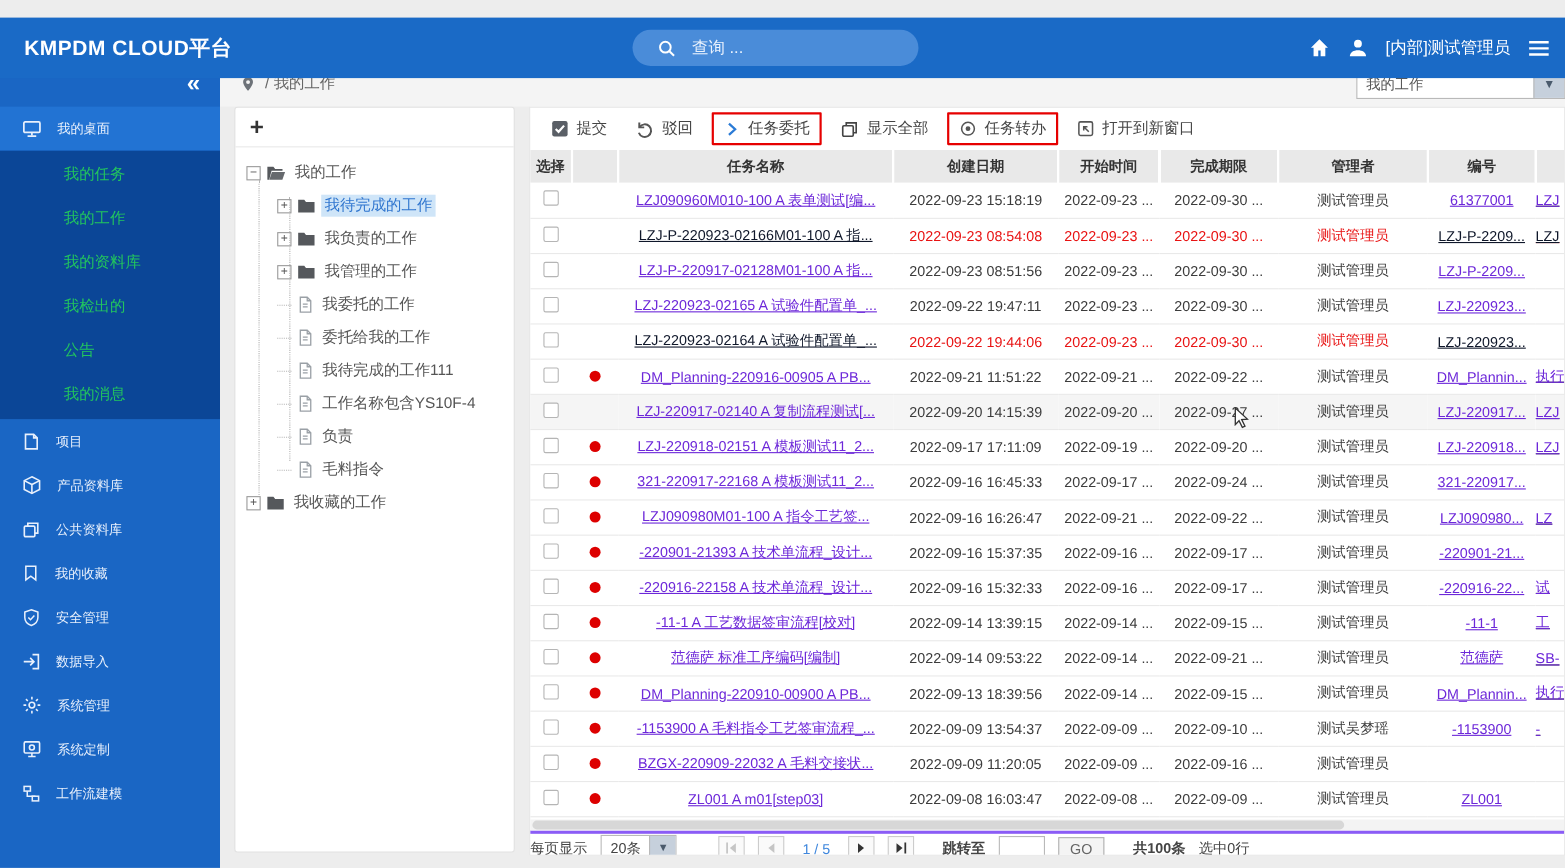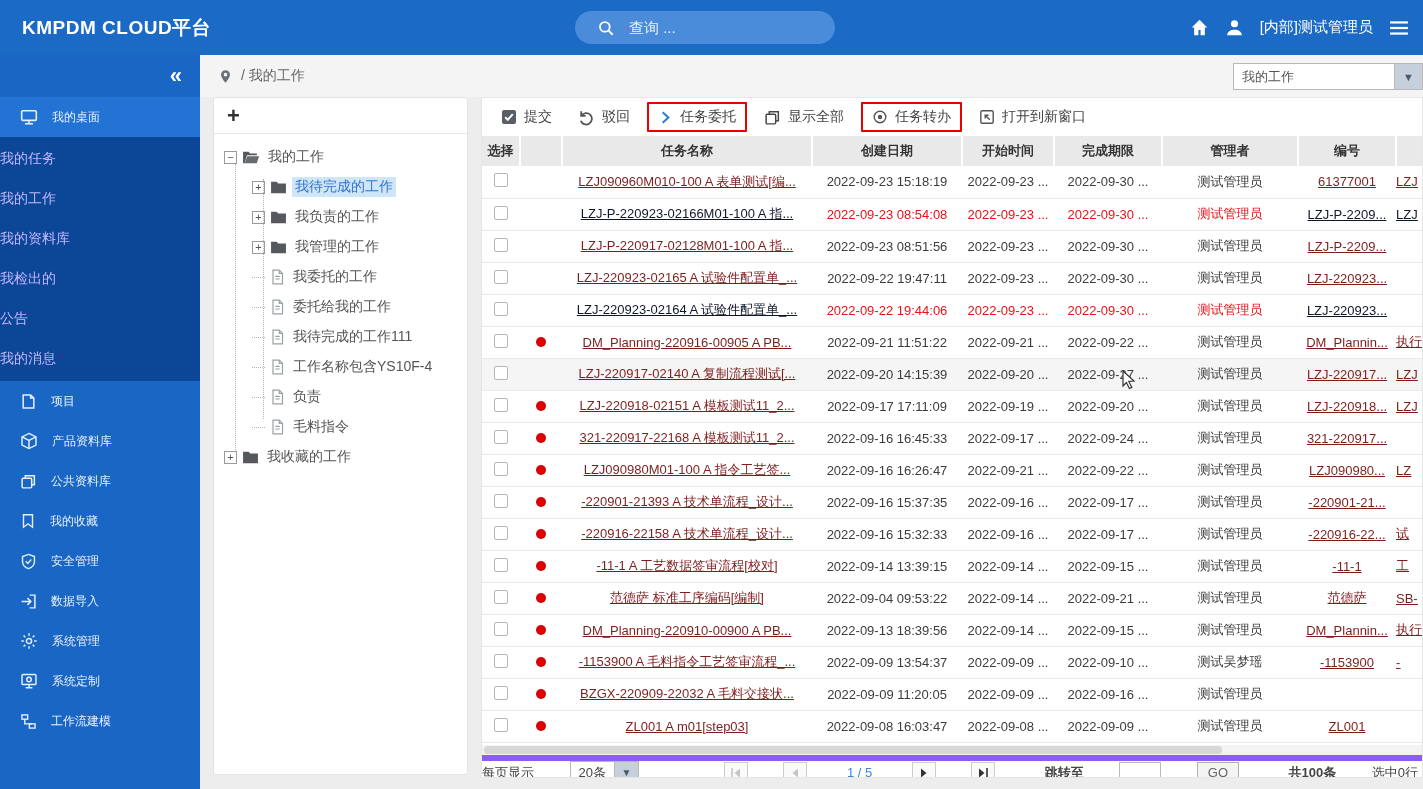--- a/index.html
+++ b/index.html
@@ -1,40 +1,40 @@
 <!DOCTYPE html>
 <html><head>
 <meta charset="utf-8">
 <style>
   * { margin:0; padding:0; box-sizing:border-box; }
   html,body { width:1423px; height:789px; overflow:hidden; font-family:"Liberation Sans","DejaVu Sans",sans-serif; background:#ededed; }
-  .link { color:#7f1d1d; text-decoration:underline; cursor:pointer; }
+  .link { color:#6d28d9; text-decoration:underline; cursor:pointer; }
   .red  { color:#e81313 !important; }
   .red .link { color:#0f172a;margin-top:16px; }
 
   
-  #topbar { position:absolute; left:0; top:0; width:1423px; height:55px; background:#1a6ac6; display:flex; align-items:center; z-index:5; }
+  #topbar { position:absolute; left:0; top:16px; width:1423px; height:55px; background:#1a6ac6; display:flex; align-items:center; z-index:5; }
   #logo { color:#fff; font-size:19px; font-weight:bold; margin-left:22px; letter-spacing:.5px; }
   #searchbox { position:absolute; left:575px; top:11px; width:260px; height:33px; background:#4a8cd9; border-radius:17px; display:flex; align-items:center; color:#fff; }
   #searchbox .icn { margin-left:22px; }
   #search-input { background:transparent; border:none; outline:none; color:#fff; font-size:15px; margin-left:14px; width:170px; }
   #search-input::placeholder { color:#eaf2fd; opacity:1; }
   #topbar-right { position:absolute; right:14px; top:0; height:55px; display:flex; align-items:center; gap:16px; color:#fff; }
   #topbar-right .uname { font-size:15px; }
   .icn { display:inline-flex; align-items:center; justify-content:center; line-height:0; }
   .icn svg { display:block; }
 
   
   #sidebar { position:absolute; left:0; top:55px; width:200px; height:734px; background:#1a66c4; color:#e8f0fc; overflow:hidden; }
   #collapse-row { height:42px; display:flex; align-items:center; justify-content:flex-end; padding-right:18px; }
   #collapse-btn { color:#fff; font-size:22px; font-weight:bold; cursor:pointer; }
   .side-item { height:40px; display:flex; align-items:center; padding-left:20px; gap:14px; font-size:12px; cursor:pointer; }
   .side-item.active { background:#2273d3; }
   #submenu { background:#0b4697; padding:2px 0; }
-  .sub-item { height:40px; display:flex; align-items:center; font-size:14px; cursor:pointer; color:#c4b5fd; }
+  .sub-item { height:40px; display:flex; align-items:center; padding-left:58px; font-size:14px; cursor:pointer; color:#22c55e; }
 
   
   #main { position:absolute; left:200px; top:55px; width:1223px; height:734px; }
   #crumbbar { height:42px; background:#f4f4f4; display:flex; align-items:center; position:relative; }
   #breadcrumb { display:flex; align-items:center; gap:8px; margin-left:18px; color:#666; font-size:14px; }
   #view-select { position:absolute; right:0; top:8px; width:190px; height:27px; background:#fff; border:1px solid #b9b9b9; display:flex; align-items:center; font-size:13px; color:#555; cursor:pointer; }
   #view-select .val { flex:1; padding-left:8px; }
   #view-select .dd { width:28px; height:25px; background:#c6d0dc; color:#4a5a6c; display:flex; align-items:center; justify-content:center; font-size:11px; border-left:1px solid #b9b9b9; }
 
   #content { position:relative; width:100%; height:692px; background:#ededed; }
@@ -63,21 +63,21 @@
   th:last-child { border-right:none; }
   td { height:32px; border-bottom:1px solid #e9e9e9; text-align:center; white-space:nowrap; overflow:hidden; }
   tr.hover { background:#f5f5f5; }
   .cbx { width:14px; height:14px; border:1px solid #b5b5b5; border-radius:2px; background:#fff; display:inline-block; cursor:pointer; }
   .dot { width:10px; height:10px; border-radius:50%; background:#dd0000; display:inline-block; }
   td.extra { text-align:left;text-decoration:underline; }
 
   #hscroll { position:relative; height:10px; margin-top:2px; background:#f3f3f3; }
   #hscroll .thumb { position:absolute; left:2px; top:1px; width:738px; height:8px; background:#d7d7d7; border-radius:4px; cursor:pointer; }
 
-  #pager { height:30px; display:flex; align-items:center; justify-content:space-between; gap:12px; padding-right:4px; font-size:13px; color:#444; border-top:6px solid #8b5cf6; }
+  #pager { height:30px; display:flex; align-items:center; justify-content:flex-start; gap:12px; padding-right:4px; font-size:13px; color:#444; border-top:3px solid #8b5cf6; }
   .pp-select { display:flex; align-items:center; border:1px solid #b9b9b9; height:24px; cursor:pointer; }
   .pp-select .val { padding:0 8px; }
   .pp-select .dd { width:24px; height:22px; background:#c6d0dc; display:flex; align-items:center; justify-content:center; font-size:10px; color:#4a5a6c; border-left:1px solid #b9b9b9; }
   .nav-btn { width:24px; height:22px; border:1px solid #ccc; background:#fafafa; display:inline-flex; align-items:center; justify-content:center; cursor:pointer; }
   .nav-btn.disabled { color:#c5c5c5; }
   .nav-btn.enabled { color:#333; }
   #page-info { color:#3f87dd; margin:12px 4px; }
   #jump-input { width:42px; height:22px; border:1px solid #b9b9b9; outline:none; padding:0 4px; font-size:13px; }
   #go-btn { border:1px solid #b0b0b0; background:#f4f4f4; color:#666; padding:2px 10px; font-size:13px; cursor:pointer; }
   .gap-l { margin-left:14px;font-weight:bold; }
@@ -593,21 +593,21 @@
               <td>2022-09-14 ...</td>
               <td>2022-09-15 ...</td>
               <td>测试管理员</td>
               <td><span class="link">-11-1</span></td>
               <td class="extra"><span class="link">工</span></td>
             </tr>
             <tr class="">
               <td><span class="cbx"></span></td>
               <td><span class="dot"></span></td>
               <td><span class="link">范德萨 标准工序编码[编制]</span></td>
-              <td>2022-09-04 09:53:22</td>
+              <td>2022-09-14 09:53:22</td>
               <td>2022-09-14 ...</td>
               <td>2022-09-21 ...</td>
               <td>测试管理员</td>
               <td><span class="link">范德萨</span></td>
               <td class="extra"><span class="link">SB-</span></td>
             </tr>
             <tr class="">
               <td><span class="cbx"></span></td>
               <td><span class="dot"></span></td>
               <td><span class="link">DM_Planning-220910-00900 A PB...</span></td>

